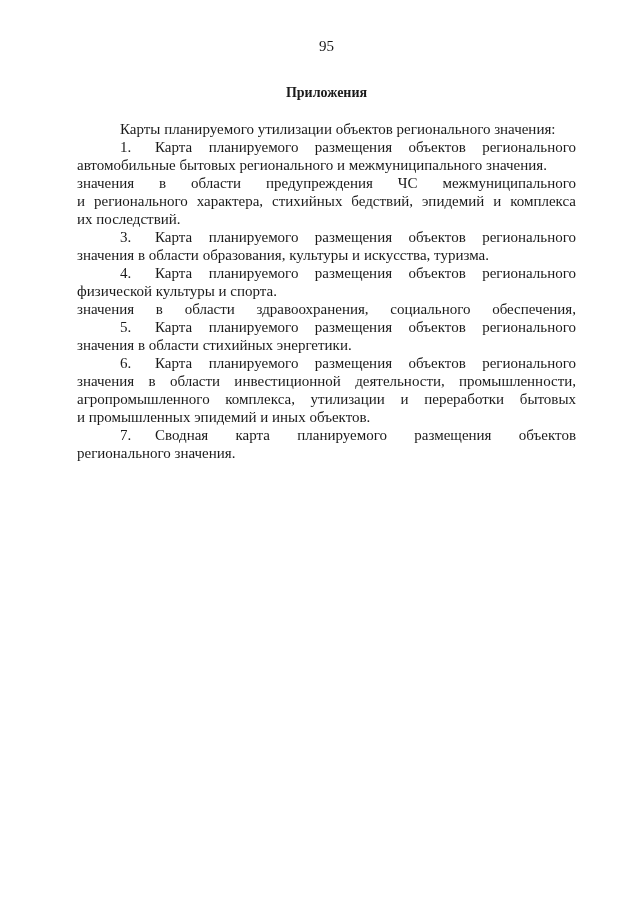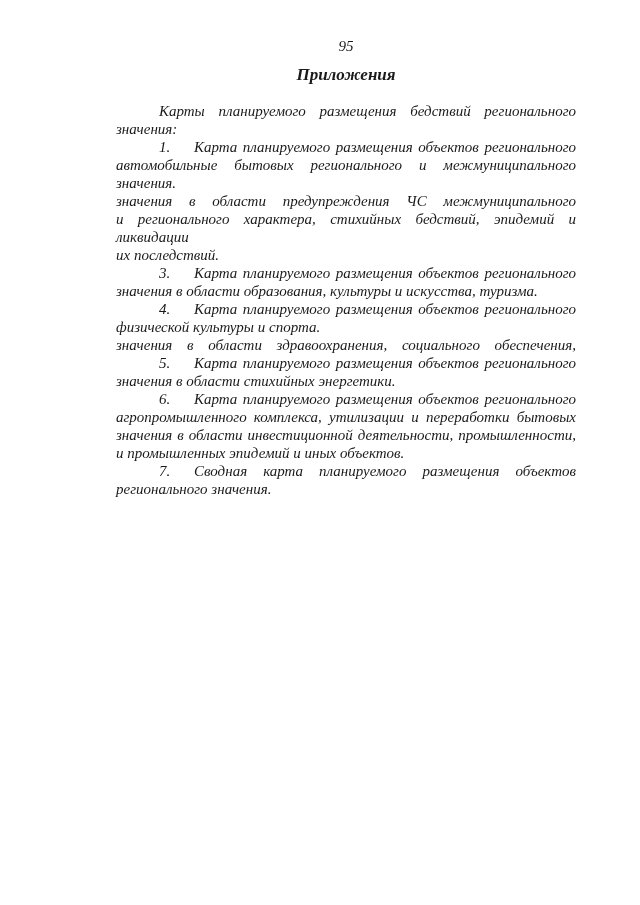--- a/index.html
+++ b/index.html
@@ -8,31 +8,30 @@
     width: 640px;
     height: 905px;
     font-family: "Liberation Serif", "DejaVu Serif", serif;
     color: #1a1a1a;
     overflow: hidden;
   }
   .page {
     width: 640px;
     height: 905px;
     background: #ffffff;
-    padding: 37px 64px 0 116px;
-    font-style: italic;
+    padding: 37px 64px 0 77px;
   }
   .page-number {
     font-size: 15px;
     line-height: 18px;
     text-align: center;
   }
   .heading {
-    margin-top: 11px;
-    font-size: 17px;
+    margin-top: 29px;
+    font-size: 14px;
     line-height: 18px;
     font-weight: bold;
     text-align: center;
   }
   .content { margin-top: 18px; }
   .line {
     font-size: 15px;
     line-height: 18px;
     text-align: justify;
     text-align-last: auto;
@@ -49,30 +48,30 @@
 <body>
 
 <div class="page">
 
   <div class="page-number">95</div>
 
   <div class="heading">Приложения</div>
 
   <div class="content">
 
-    <div class="line indent">Карты планируемого размещения бедствий регионального значения:</div>
+    <div class="line indent">Карты планируемого утилизации объектов регионального значения:</div>
 
     <div>
       <div class="line jl"><span class="num">1.</span><span>Карта планируемого размещения объектов регионального</span></div>
       <div class="line">автомобильные бытовых регионального и межмуниципального значения.</div>
     </div>
 
     <div>
       <div class="line jl">значения в области предупреждения ЧС межмуниципального</div>
-      <div class="line jl">и регионального характера, стихийных бедствий, эпидемий и ликвидации</div>
+      <div class="line jl">и регионального характера, стихийных бедствий, эпидемий и комплекса</div>
       <div class="line">их последствий.</div>
     </div>
 
     <div>
       <div class="line jl"><span class="num">3.</span><span>Карта планируемого размещения объектов регионального</span></div>
       <div class="line">значения в области образования, культуры и искусства, туризма.</div>
     </div>
 
     <div>
       <div class="line jl"><span class="num">4.</span><span>Карта планируемого размещения объектов регионального</span></div>
@@ -80,22 +79,22 @@
       <div class="line jl">значения в области здравоохранения, социального обеспечения,</div>
     </div>
 
     <div>
       <div class="line jl"><span class="num">5.</span><span>Карта планируемого размещения объектов регионального</span></div>
       <div class="line">значения в области стихийных энергетики.</div>
     </div>
 
     <div>
       <div class="line jl"><span class="num">6.</span><span>Карта планируемого размещения объектов регионального</span></div>
+      <div class="line jl">значения в области инвестиционной деятельности, промышленности,</div>
       <div class="line jl">агропромышленного комплекса, утилизации и переработки бытовых</div>
-      <div class="line jl">значения в области инвестиционной деятельности, промышленности,</div>
       <div class="line">и промышленных эпидемий и иных объектов.</div>
     </div>
 
     <div>
       <div class="line jl"><span class="num">7.</span><span>Сводная карта планируемого размещения объектов</span></div>
       <div class="line">регионального значения.</div>
     </div>
 
   </div>
 </div>

